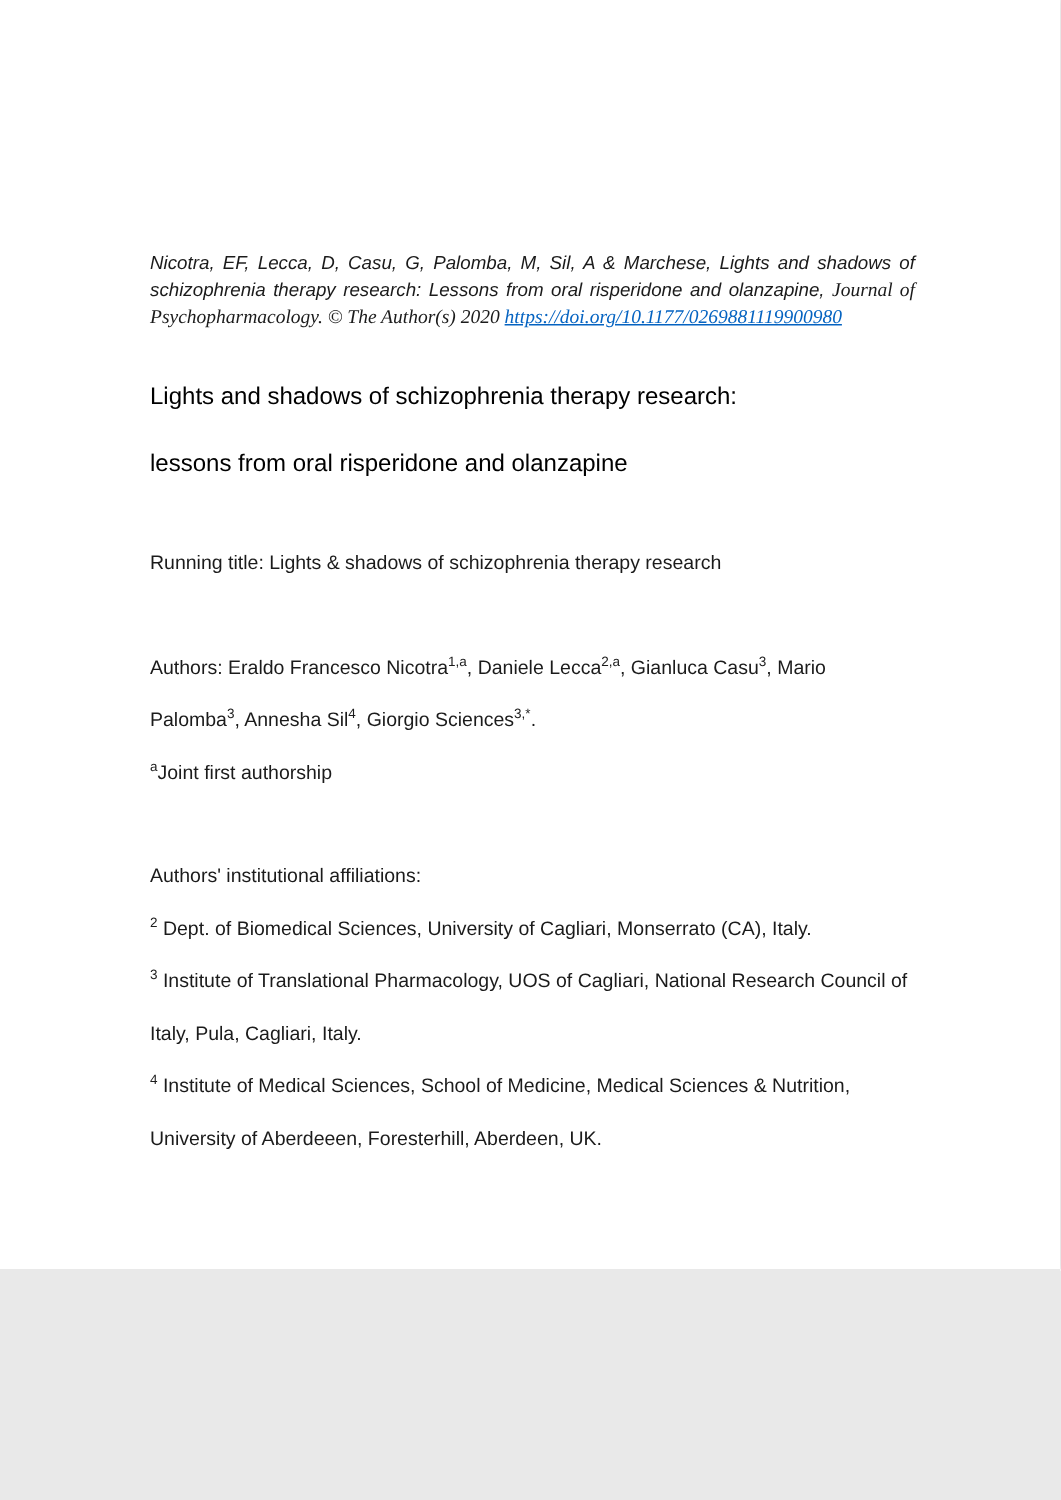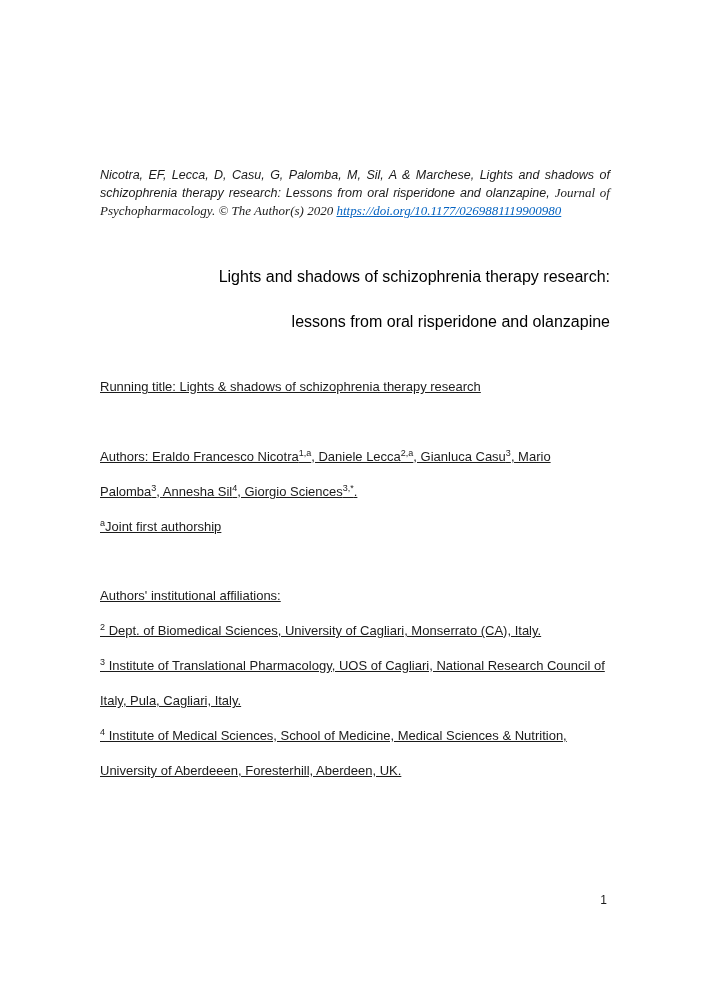--- a/index.html
+++ b/index.html
@@ -4,21 +4,21 @@
 <style>
   html, body {
     margin: 0;
     padding: 0;
     background: #e9e9e9;
     font-family: "Liberation Sans", sans-serif;
   }
   .page {
     position: relative;
     width: 707px;
-    height: 1000px;
+    height: 846px;
     margin: 0 auto;
     background: #ffffff;
     box-shadow: 0 0 6px rgba(0,0,0,0.25);
     color: #1b1b1b;
     overflow: hidden;
   }
   .content {
     position: absolute;
     left: 100px;
     right: 97px;
@@ -34,32 +34,31 @@
   .citation .journal {
     font-family: "Liberation Serif", serif;
     font-size: 13px;
   }
   .citation a {
     text-decoration: underline;
     font-family: "Liberation Serif", serif;
     font-size: 13px;
   }
   .title-block {
-    margin-top: 48px;
-    text-align: right;
+    margin-top: 36px;
+    text-align: left;
     font-size: 16px;
     color: #000000;
   }
   .title-line2 {
     margin-top: 27px;
   }
   .body-text {
     font-size: 13px;
     color: #1b1b1b;
-    text-decoration: underline;
   }
   .body-text p {
     margin: 0;
     line-height: 35px;
   }
   .running-title {
     margin-top: 38px !important;
   }
   .authors-para {
     margin-top: 35px !important;

